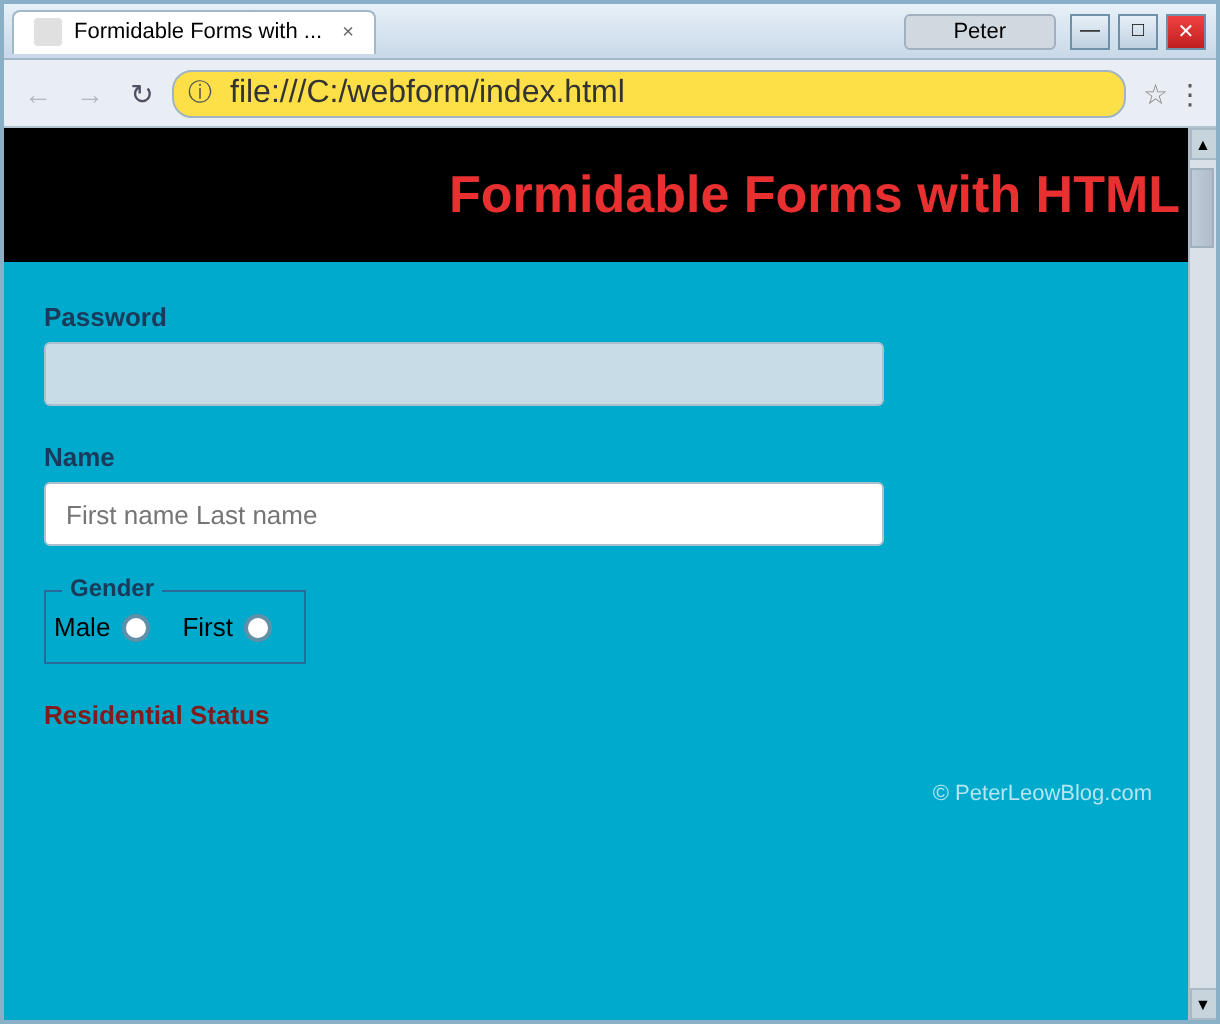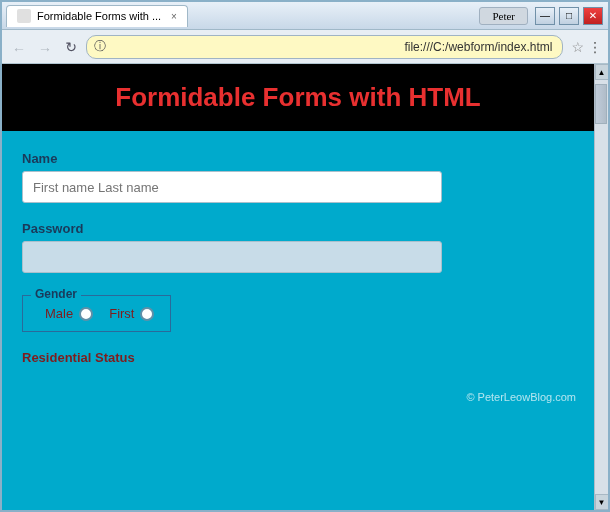--- a/index.html
+++ b/index.html
@@ -62,25 +62,24 @@
       margin-left: 4px;
     }
     .title-bar-right {
       display: flex;
       align-items: center;
       gap: 2px;
     }
     .user-label {
       font-size: 11px;
       background: #d0d8e0;
-      padding: 2px 12px;
+      padding: 2px 24px;
       border: 1px solid #a0b0c0;
       border-radius: 3px;
       margin-right: 4px;
-      font-family: Liberation Serif, serif;
     }
     .win-btn {
       width: 20px;
       height: 18px;
       border: 1px solid #7090a8;
       background: linear-gradient(to bottom, #e8f0f8, #c0d0e0);
       display: flex;
       align-items: center;
       justify-content: center;
       font-size: 10px;
@@ -116,25 +115,24 @@
     }
     .nav-btn.disabled {
       color: #b0b8c0;
     }
     .address-input {
       flex: 1;
       height: 24px;
       border: 1px solid #a0b4c4;
       border-radius: 10px;
       padding: 0 10px 0 28px;
-      font-size: 12px;
-      background: #fef9c3;
+      font-size: 16px;
+      background: #fde047;
       color: #333;
       outline: none;
-      text-align: right;
     }
     .address-wrapper {
       flex: 1;
       position: relative;
       display: flex;
       align-items: center;
     }
     .lock-icon {
       position: absolute;
       left: 8px;
@@ -202,22 +200,22 @@
 
     
     .page-content {
       background: #00aacc;
       width: 100%;
       height: 100%;
       overflow: hidden;
     }
     .page-header {
       background: black;
-      padding: 18px 24px;
-      text-align: center;
+      padding: 18px 4px;
+      text-align: right;
     }
     .page-title {
       color: #e83030;
       font-size: 26px;
       font-weight: bold;
       font-family: Arial, sans-serif;
     }
     .form-area {
       background: #00aacc;
       padding: 20px 20px;
@@ -243,21 +241,21 @@
       background: white;
       outline: none;
     }
     .form-input.password {
       background: #c8dce8;
       color: #c8dce8;
     }
     .gender-box {
       border: 1px solid #2a6a9a;
       display: inline-block;
-      padding: 8px 16px 10px 22px;
+      padding: 8px 16px 10px 4px;
       position: relative;
       margin-top: 4px;
     }
     .gender-legend {
       position: absolute;
       top: -9px;
       left: 8px;
       background: #00aacc;
       padding: 0 4px;
       font-size: 12px;
@@ -268,21 +266,21 @@
       display: flex;
       align-items: center;
       gap: 16px;
       margin-top: 2px;
     }
     .gender-option {
       display: flex;
       align-items: center;
       gap: 6px;
       font-size: 13px;
-      color: #7f1d1d;
+      color: #000000;
     }
     .radio-custom {
       width: 14px;
       height: 14px;
       border-radius: 50%;
       border: 2px solid #6090a8;
       background: white;
       display: inline-block;
       position: relative;
     }
@@ -337,27 +335,27 @@
     <div class="page-area">
       <div class="page-content">
 
         <div class="page-header">
           <div class="page-title">Formidable Forms with HTML</div>
         </div>
 
         <div class="form-area" style="position:relative;">
 
           <div class="form-group">
+            <label class="form-label">Password</label>
+            <input class="form-input password" type="password" style="">
+          </div>
+
+          <div class="form-group">
             <label class="form-label">Name</label>
             <input class="form-input" type="text" placeholder="First name Last name" style="">
-          </div>
-
-          <div class="form-group">
-            <label class="form-label">Password</label>
-            <input class="form-input password" type="password" style="">
           </div>
 
           <div class="form-group">
             <div class="gender-box">
               <span class="gender-legend">Gender</span>
               <div class="gender-options">
                 <label class="gender-option">
                   <span>Male</span>
                   <span class="radio-custom"></span>
                 </label>

